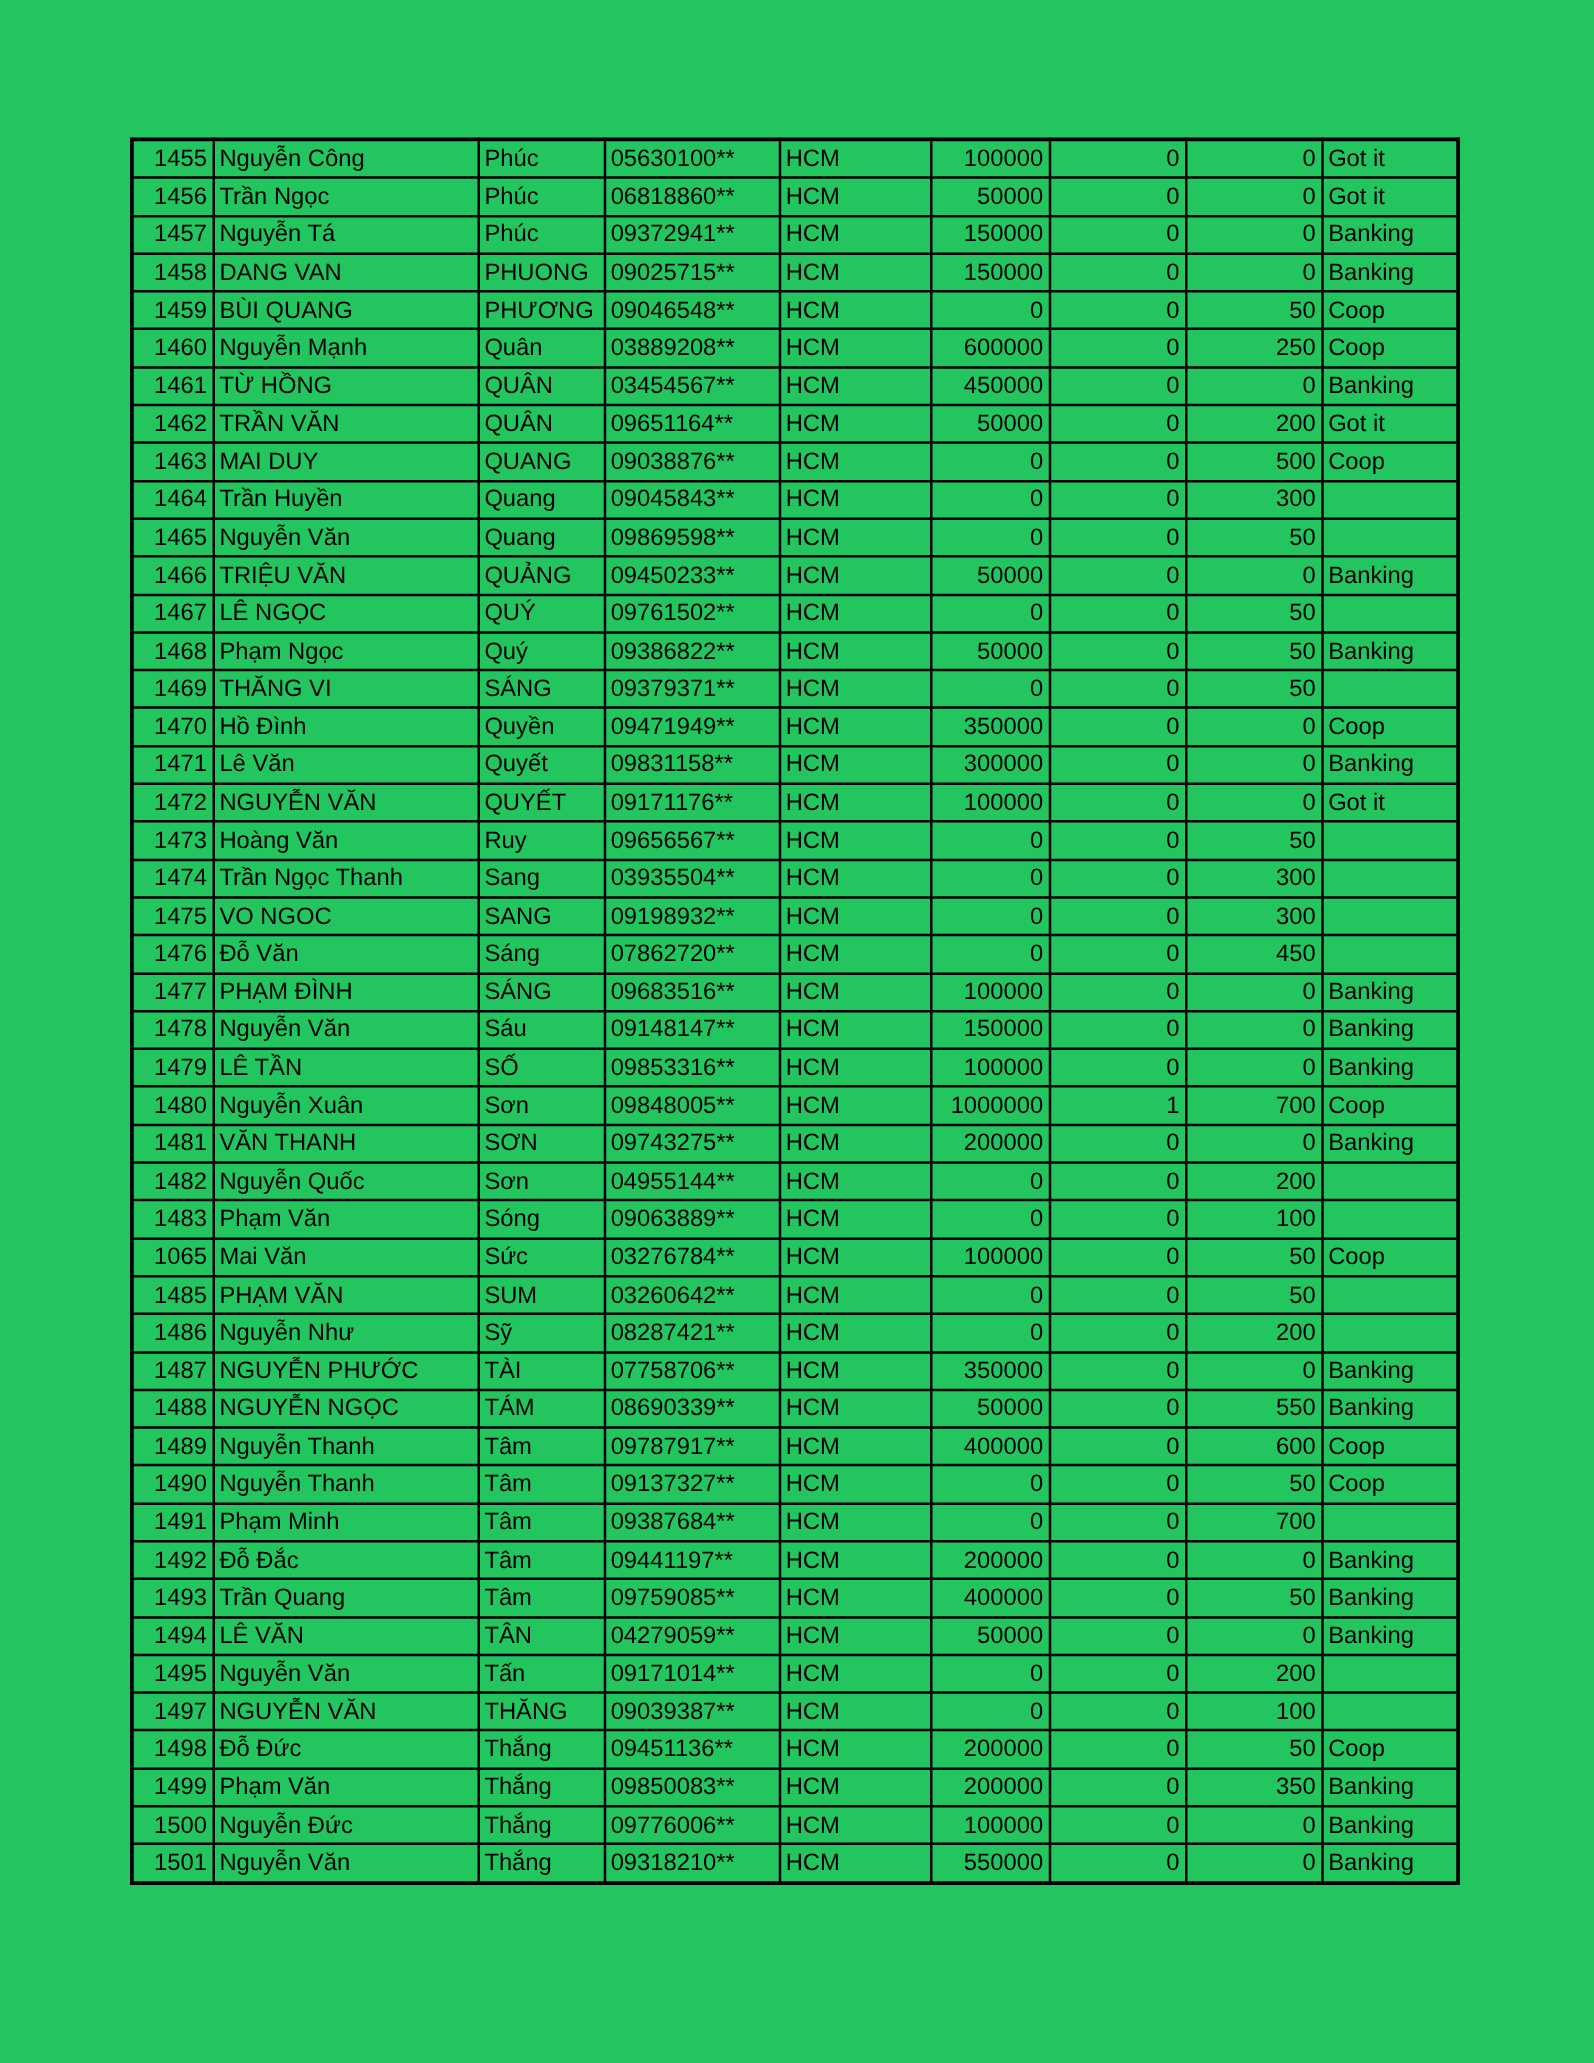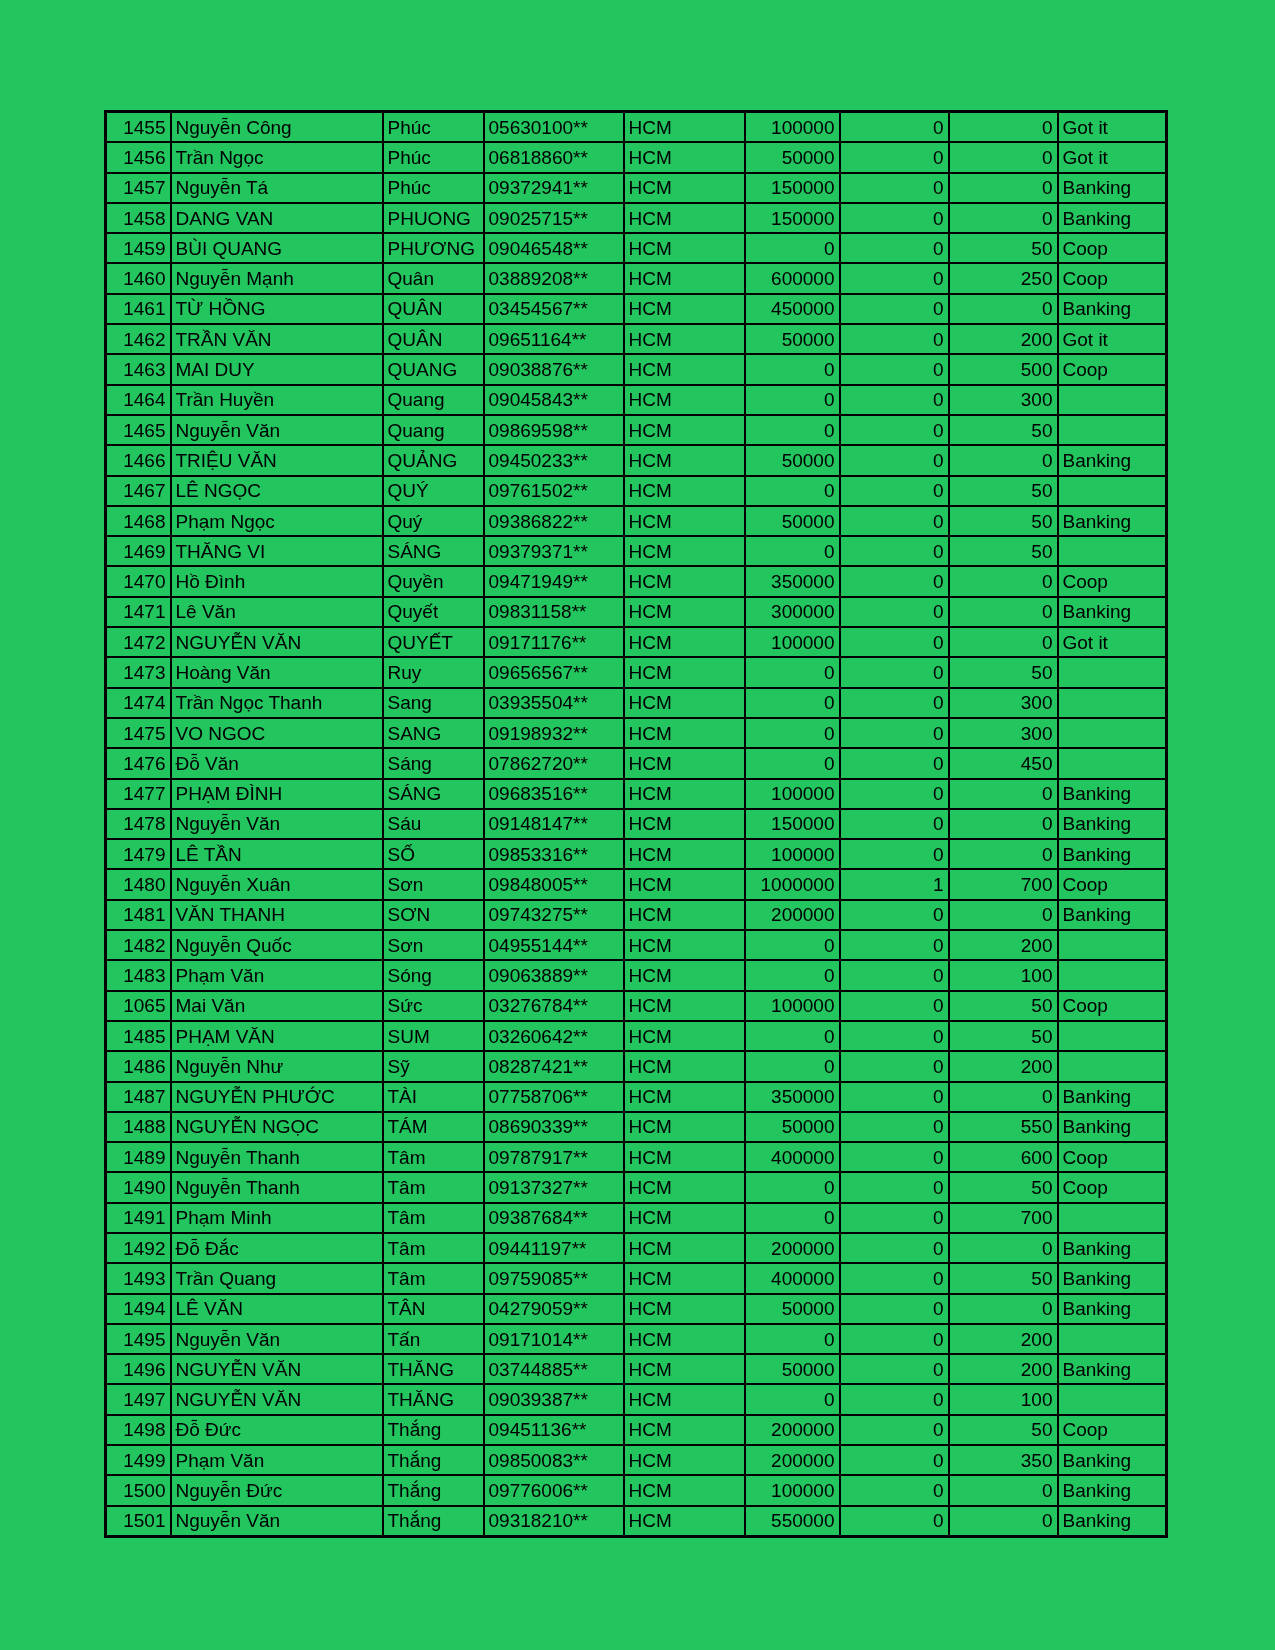--- a/index.html
+++ b/index.html
@@ -518,31 +518,20 @@
           <td>Nguyễn Văn</td>
           <td>Tấn</td>
           <td>09171014**</td>
           <td>HCM</td>
           <td>0</td>
           <td>0</td>
           <td>200</td>
           <td></td>
         </tr>
         <tr>
-          <td>1496</td>
-          <td>NGUYỄN VĂN</td>
-          <td>THĂNG</td>
-          <td>03744885**</td>
-          <td>HCM</td>
-          <td>50000</td>
-          <td>0</td>
-          <td>200</td>
-          <td>Banking</td>
-        </tr>
-        <tr>
           <td>1497</td>
           <td>NGUYỄN VĂN</td>
           <td>THĂNG</td>
           <td>09039387**</td>
           <td>HCM</td>
           <td>0</td>
           <td>0</td>
           <td>100</td>
           <td></td>
         </tr>

